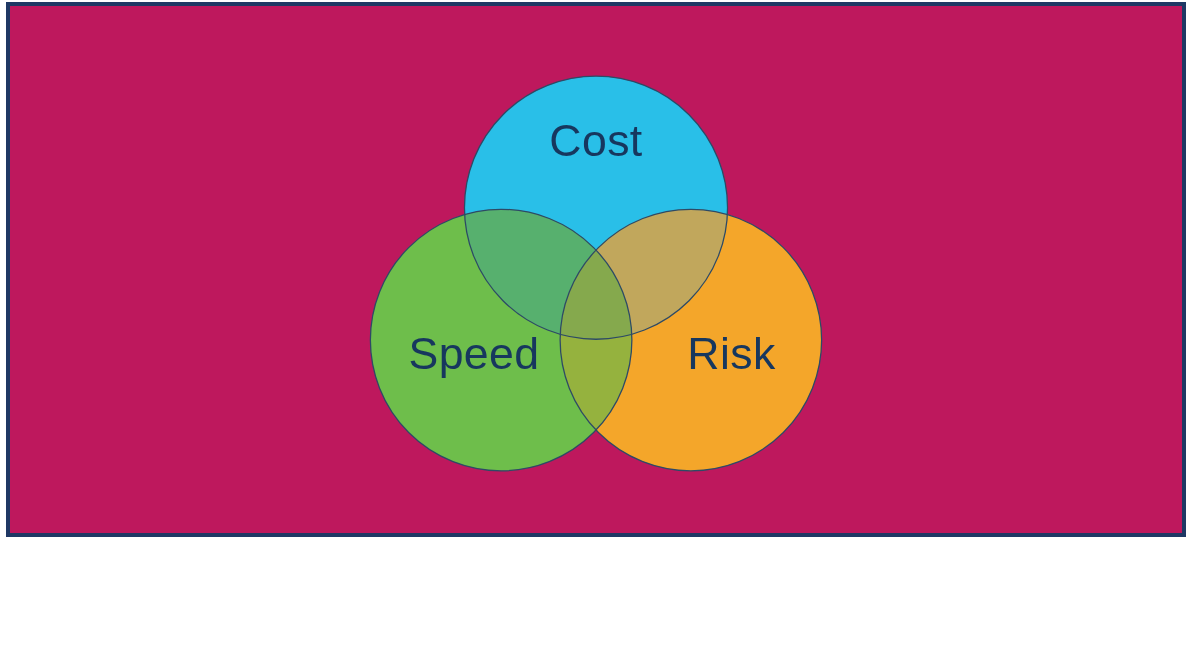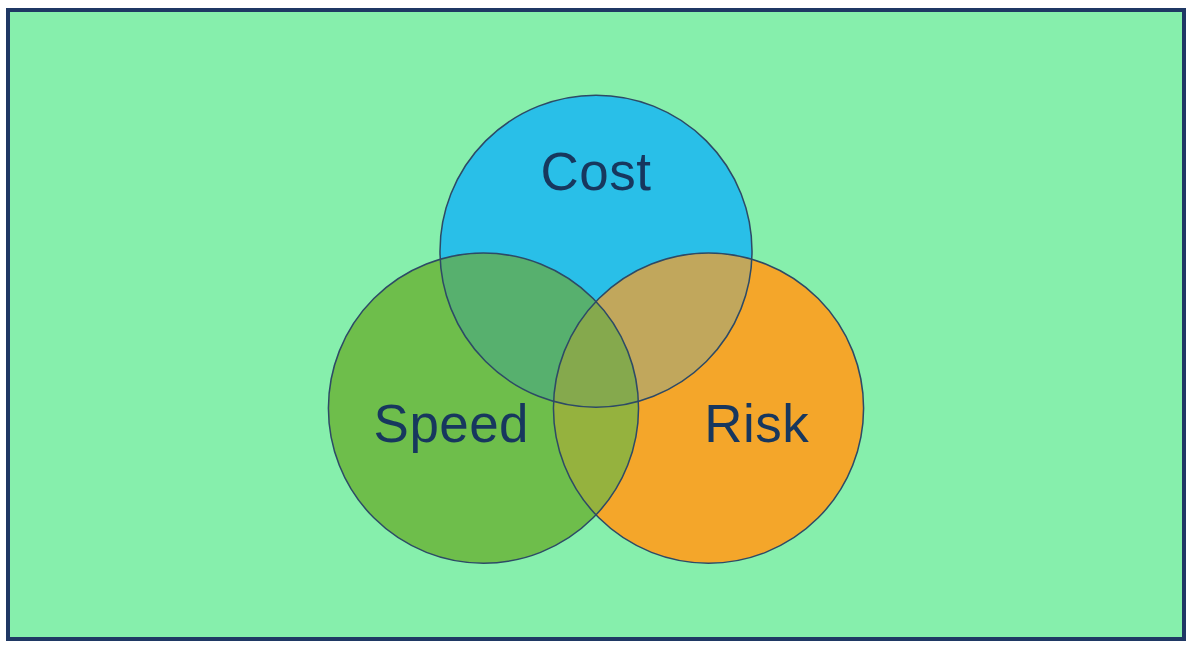--- a/index.html
+++ b/index.html
@@ -7,25 +7,25 @@
     padding: 0;
     width: 1200px;
     height: 661px;
     background: #ffffff;
     overflow: hidden;
     font-family: "Liberation Sans", sans-serif;
   }
   .frame {
     position: absolute;
     left: 6px;
-    top: 8px;
+    top: 2px;
     width: 1180px;
-    height: 633px;
+    height: 535px;
     border: 4px solid #1f3864; 
-    background: #86efac;
+    background: #be185d;
     box-sizing: border-box;
   }
   .venn-svg {
     position: absolute;
     left: 0;
     top: 0;
     width: 100%;
     height: 100%;
   }
   .venn-label {

